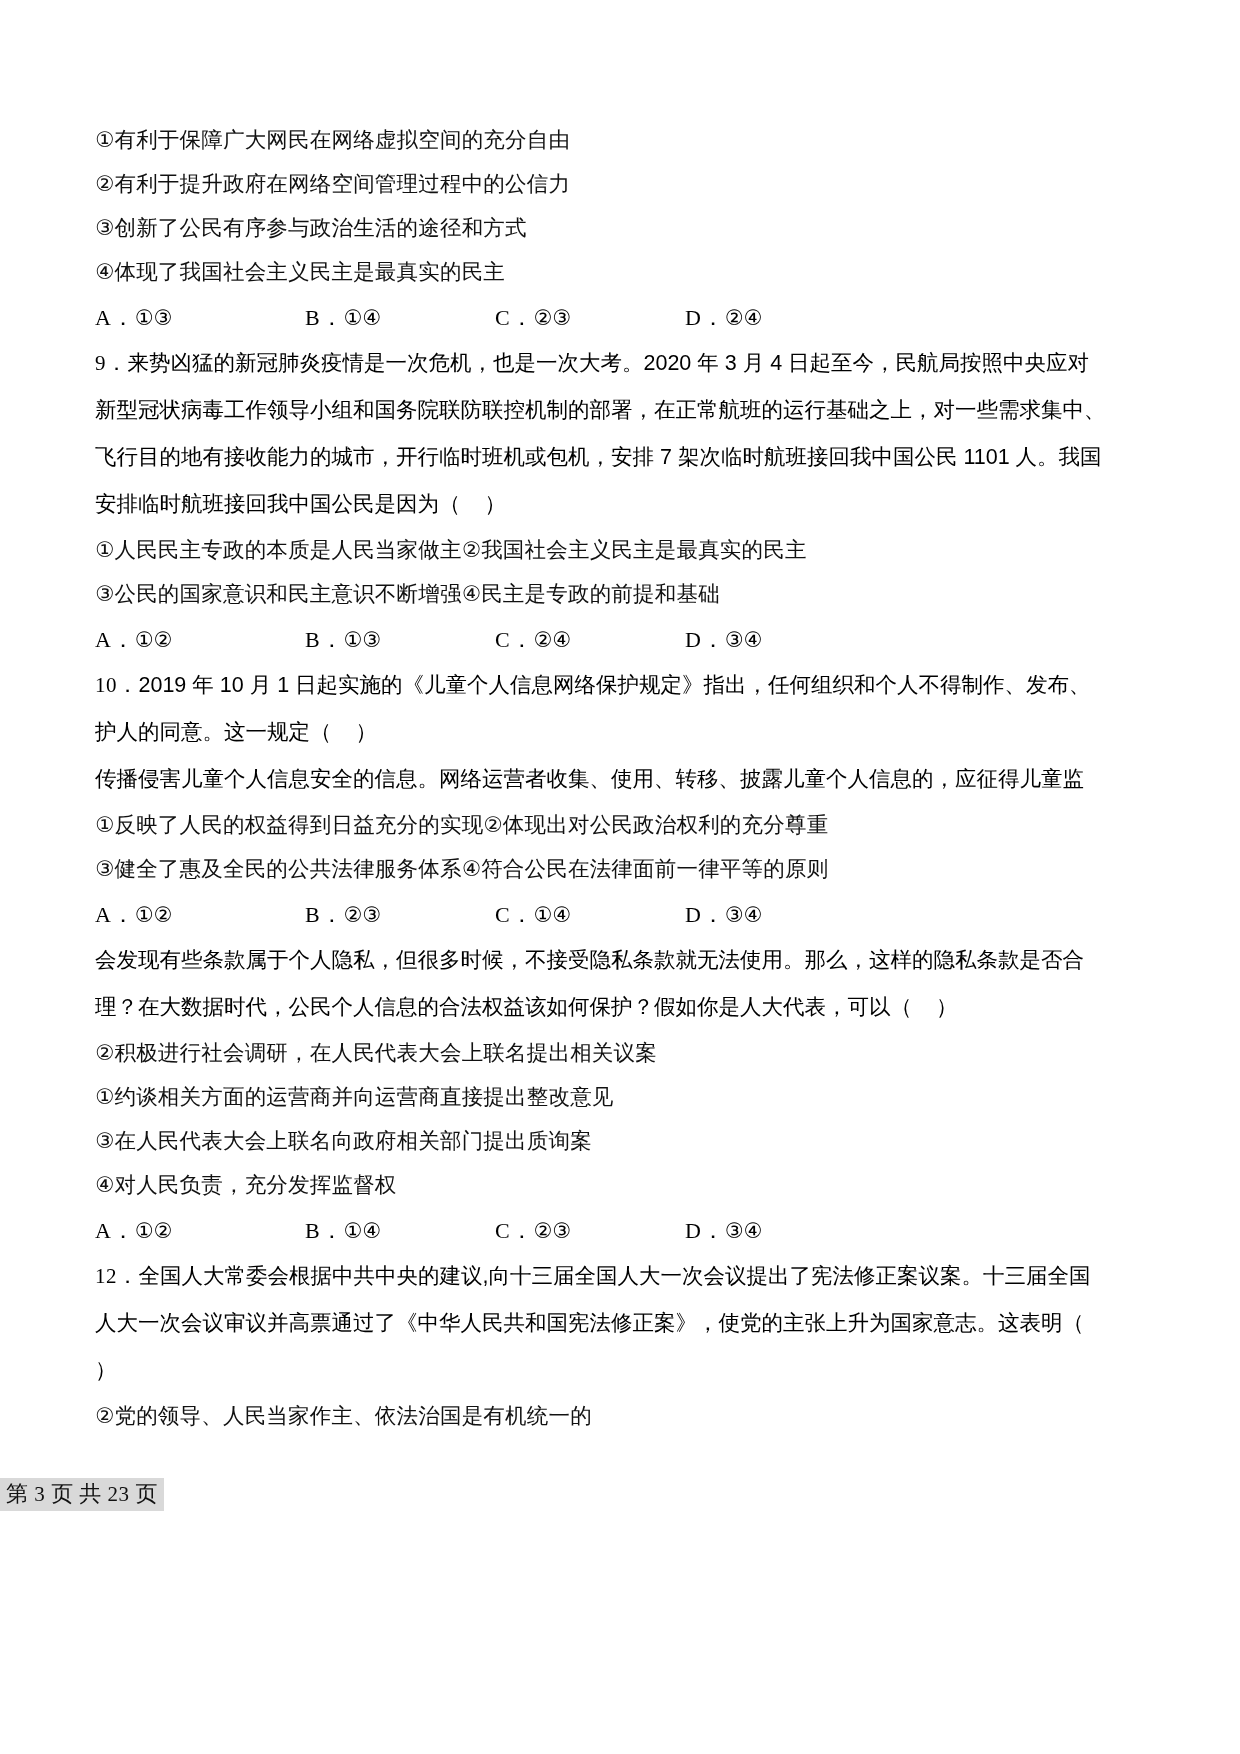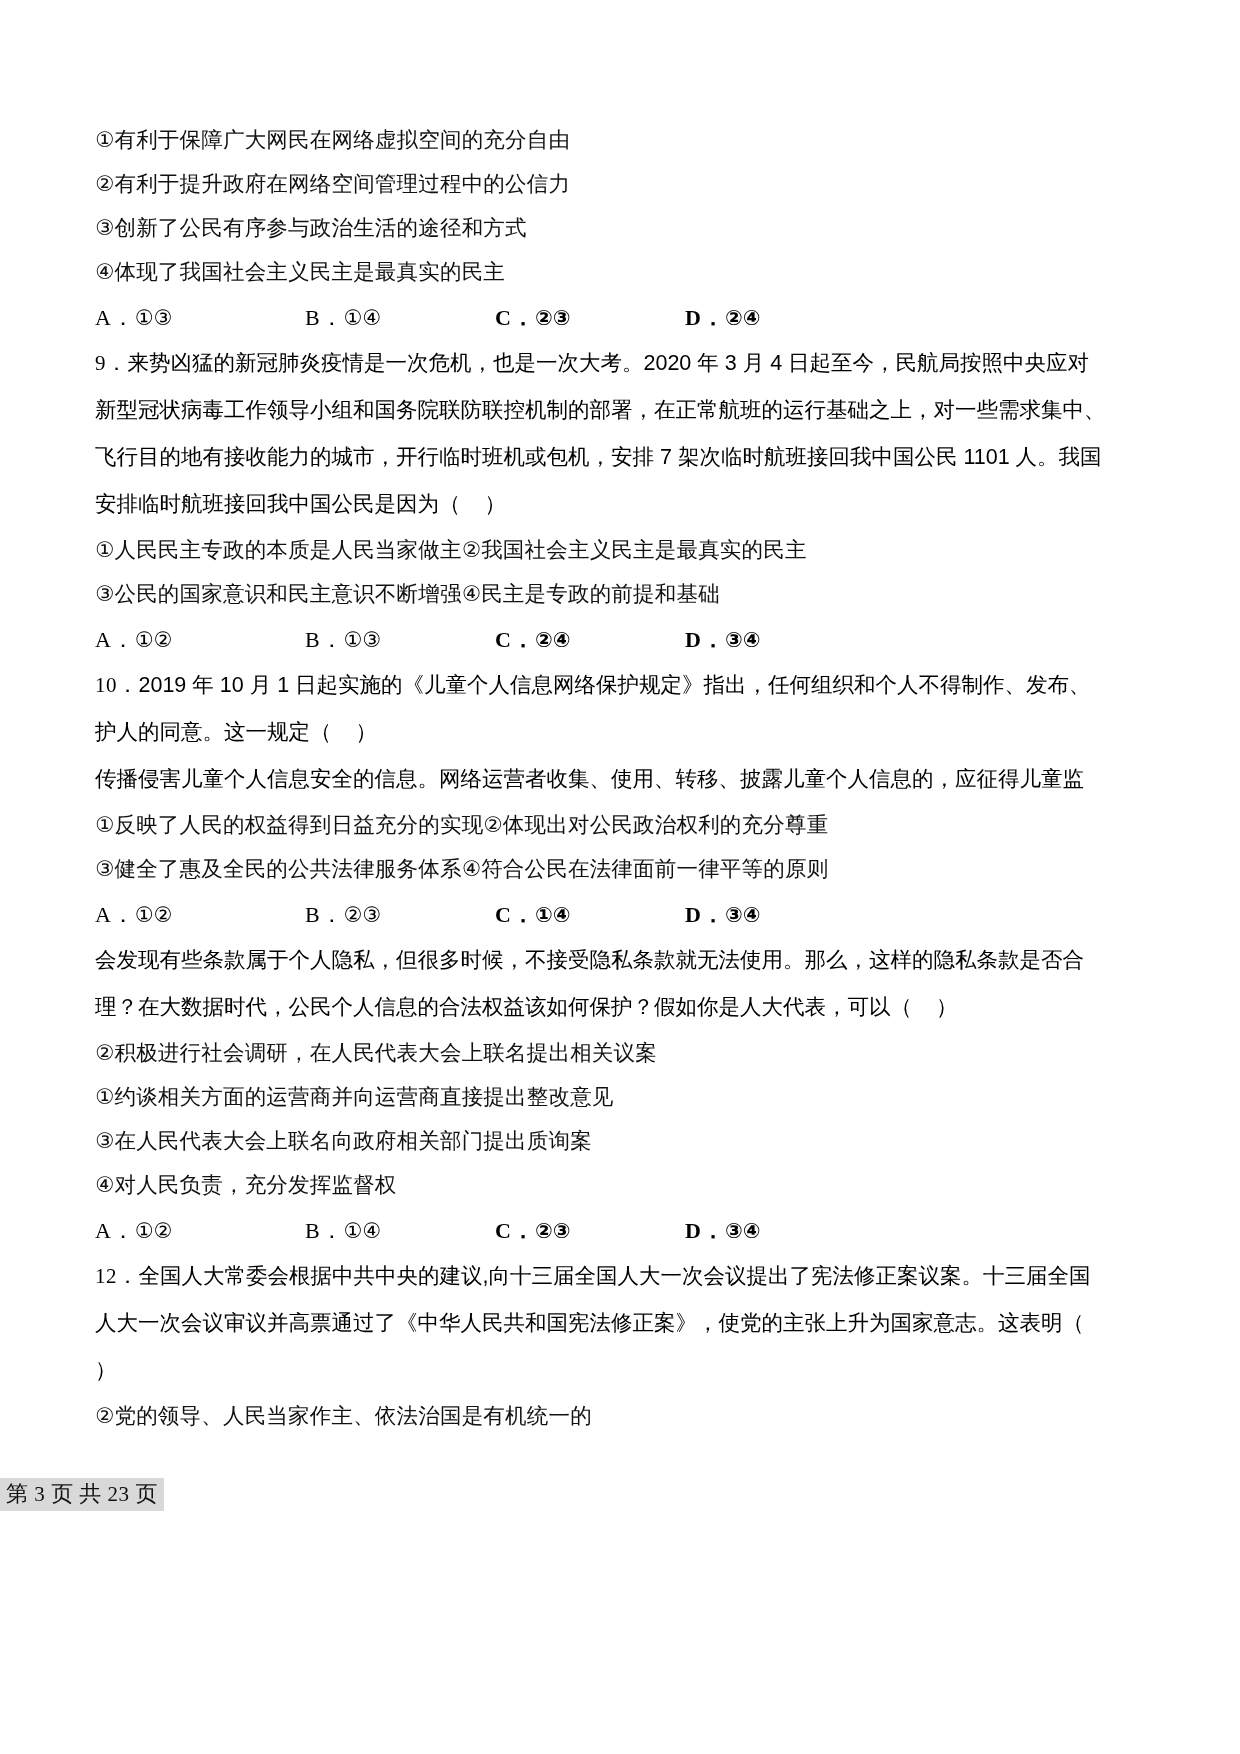--- a/index.html
+++ b/index.html
@@ -61,22 +61,22 @@
     top: 0;
   }
   .choice .lab { letter-spacing: 1px; }
   .choice .circ {
     font-family: "Liberation Sans", "DejaVu Sans", sans-serif;
     font-size: 21px;
     letter-spacing: 0px;
   }
   .c-a { left: 0px; }
   .c-b { left: 210px; }
-  .c-c { left: 400px; font-weight: bold; }
-  .c-d { left: 590px; font-weight: bold; }
+  .c-c { left: 400px; }
+  .c-d { left: 590px; }
 
   
   .footer {
     position: absolute;
     left: 0;
     right: 0;
     top: 1478px;
     text-align: left;
   }
   .footer-inner {

